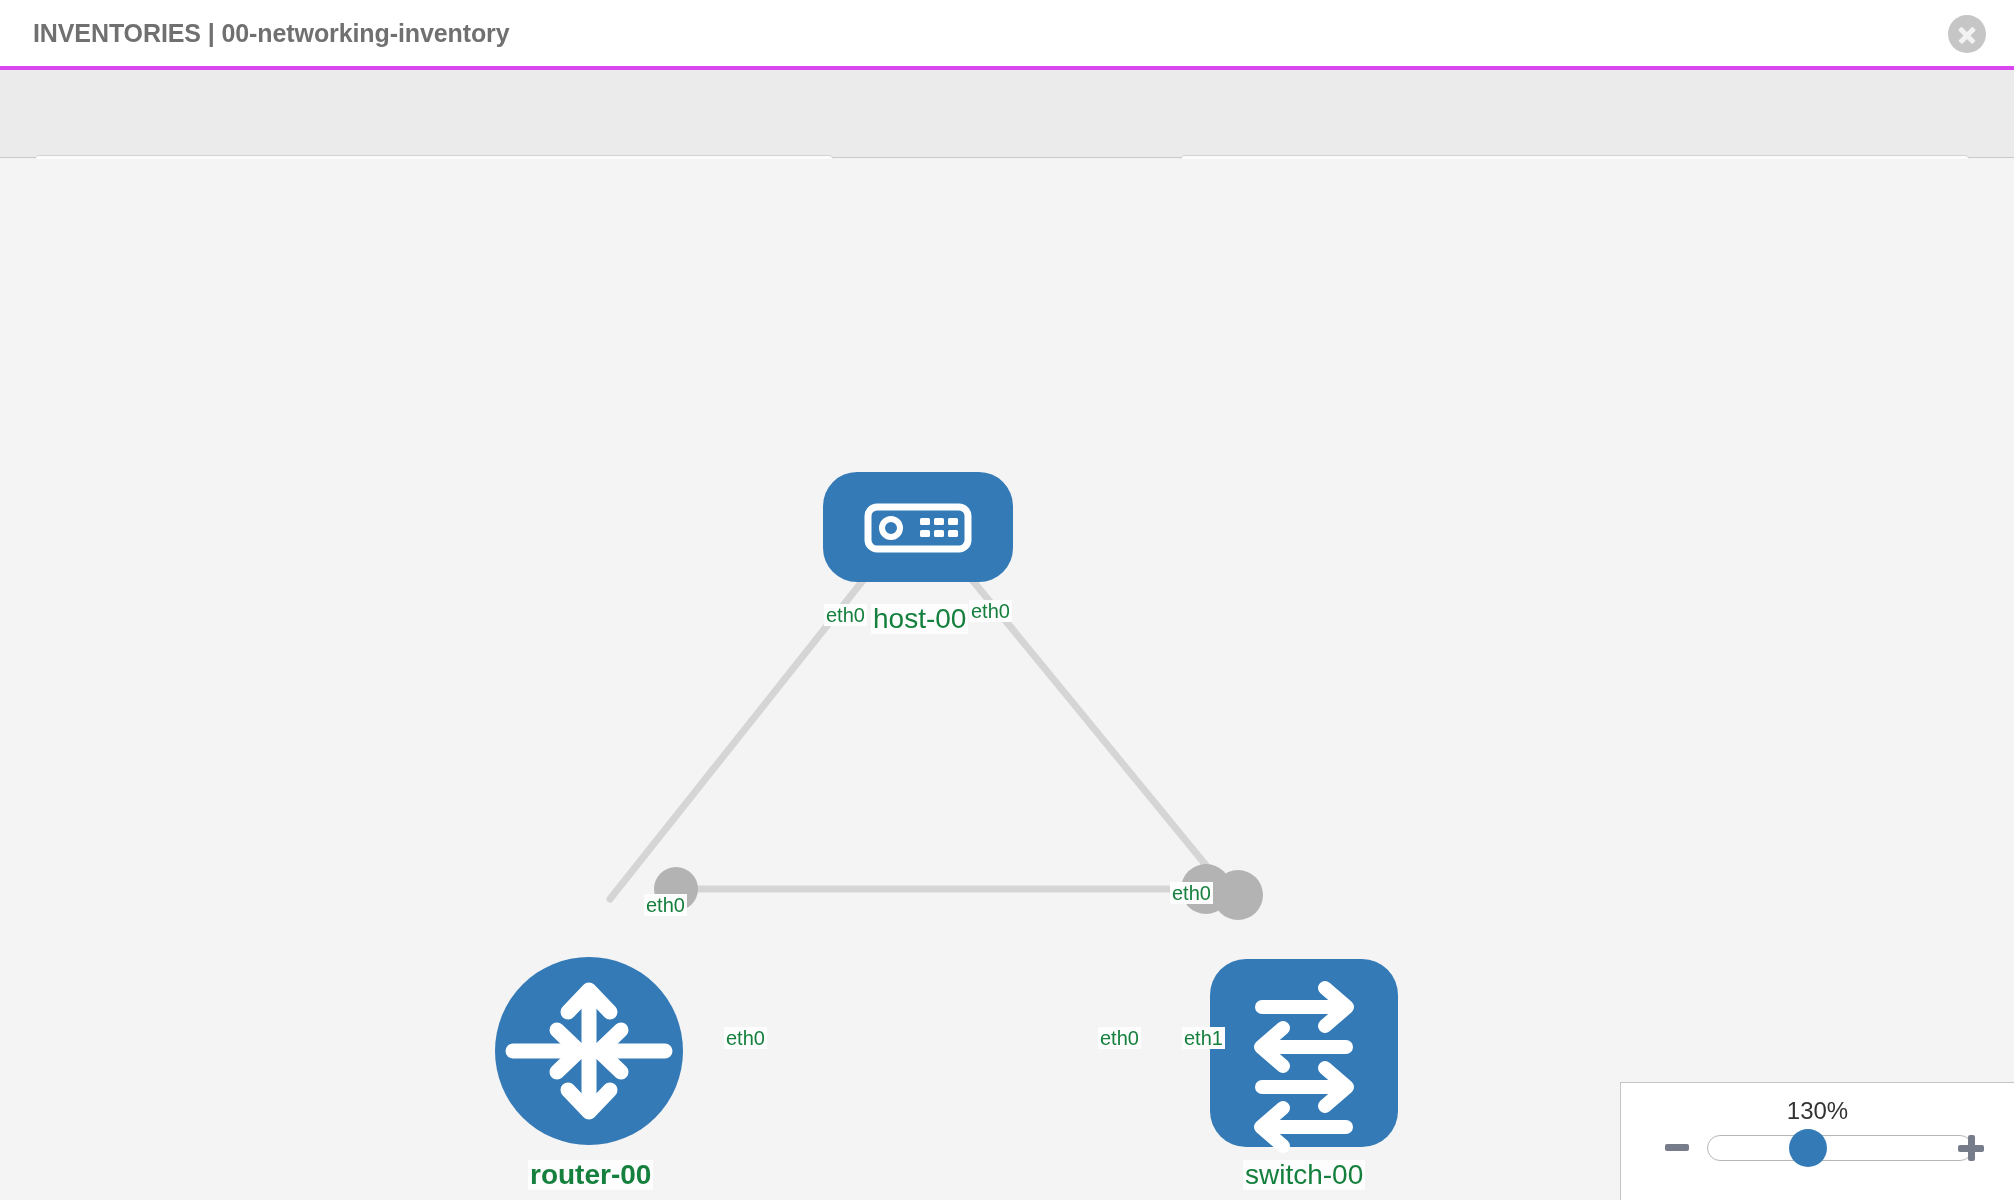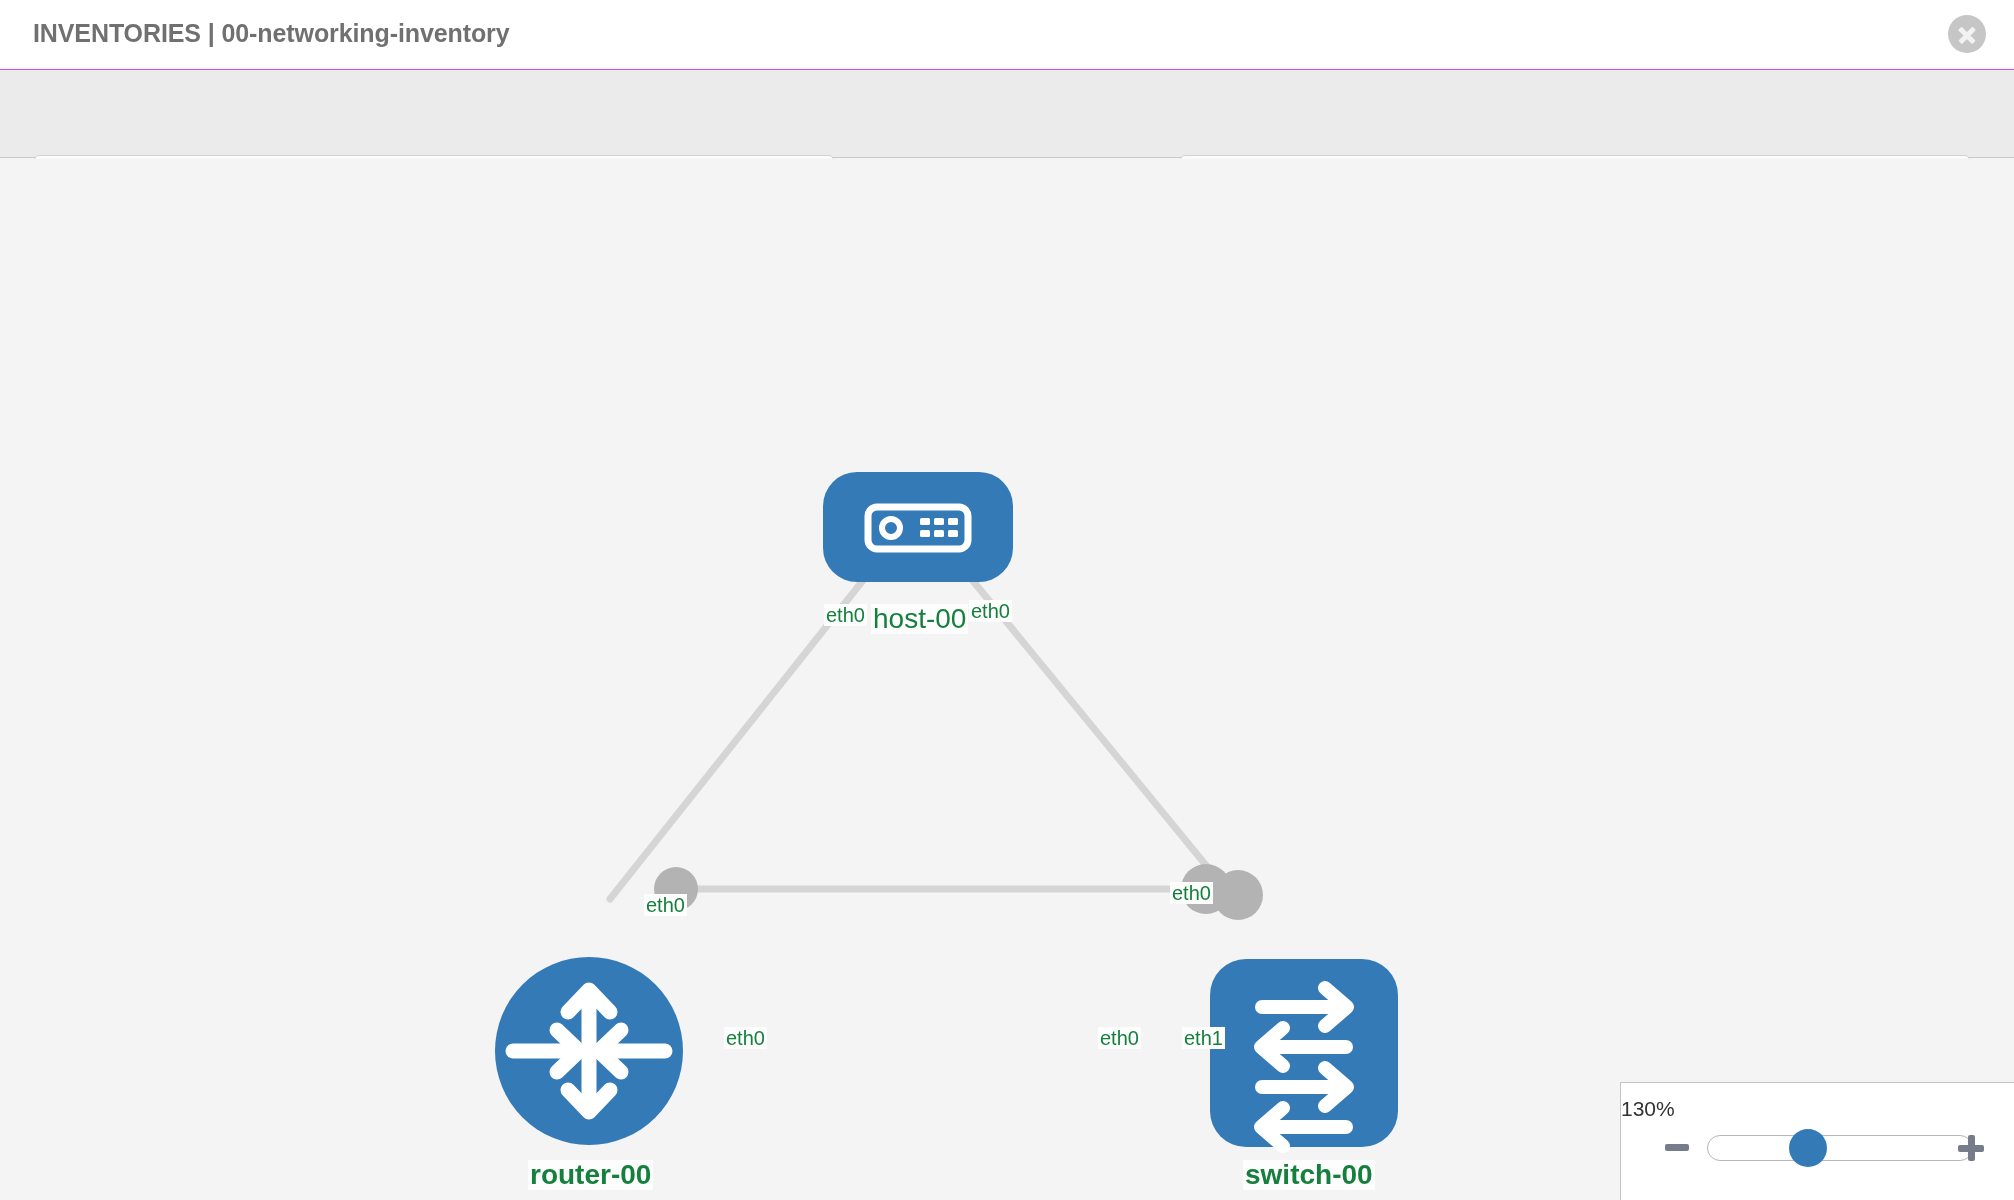--- a/index.html
+++ b/index.html
@@ -18,21 +18,21 @@
     height: 1200px;
     background: #f4f4f4;
   }
 
   
   .header {
     position: absolute;
     left: 0; top: 0;
     width: 2014px; height: 70px;
     background: #ffffff;
-    border-bottom: 1px solid #d946ef;
+    border-bottom: 4px solid #d946ef;
   }
   .header-title {
     position: absolute;
     left: 33px; top: 19px;
     font-size: 25px;
     font-weight: bold;
     color: #707070;
     letter-spacing: -0.1px;
     white-space: nowrap;
   }
@@ -141,21 +141,22 @@
     left: 1620px; top: 1082px;
     width: 394px; height: 118px;
     background: #ffffff;
     border: 1px solid #c4c4c4;
     border-right: none;
     border-bottom: none;
   }
   .zoom-level {
     position: absolute;
     top: 14px; left: 0; right: 0;
-    font-size: 21px;
+    text-align: center;
+    font-size: 24px;
     color: #333333;
   }
   .zoom-minus {
     position: absolute;
     left: 44px; top: 61px;
     width: 24px; height: 7px;
     background: #767c8a;
     border-radius: 2px;
     cursor: pointer;
   }
@@ -304,21 +305,21 @@
     <div class="net-label iface-name" style="left:824px; top:445px;">eth0</div>
     <div class="net-label iface-name" style="left:969px; top:441px;">eth0</div>
     <div class="net-label iface-name" style="left:644px; top:735px;">eth0</div>
     <div class="net-label iface-name" style="left:1170px; top:723px;">eth0</div>
     <div class="net-label iface-name" style="left:724px; top:868px;">eth0</div>
     <div class="net-label iface-name" style="left:1098px; top:868px;">eth0</div>
     <div class="net-label iface-name" style="left:1182px; top:868px;text-align:right;">eth1</div>
 
     <div class="net-label node-name" style="left:871px; top:434px;">host-00</div>
     <div class="net-label node-name" style="left:528px; top:990px;font-weight:bold;">router-00</div>
-    <div class="net-label node-name" style="left:1243px; top:990px;font-weight:bold;">switch-00</div>
+    <div class="net-label node-name" style="left:1243px; top:990px;">switch-00</div>
   </div>
 
   <div class="zoom-panel">
     <div class="zoom-level">130%</div>
     <div class="zoom-minus"></div>
     <div class="zoom-track"></div>
     <div class="zoom-thumb"></div>
     <div class="zoom-plus">
       <div class="h"></div>
       <div class="v"></div>

